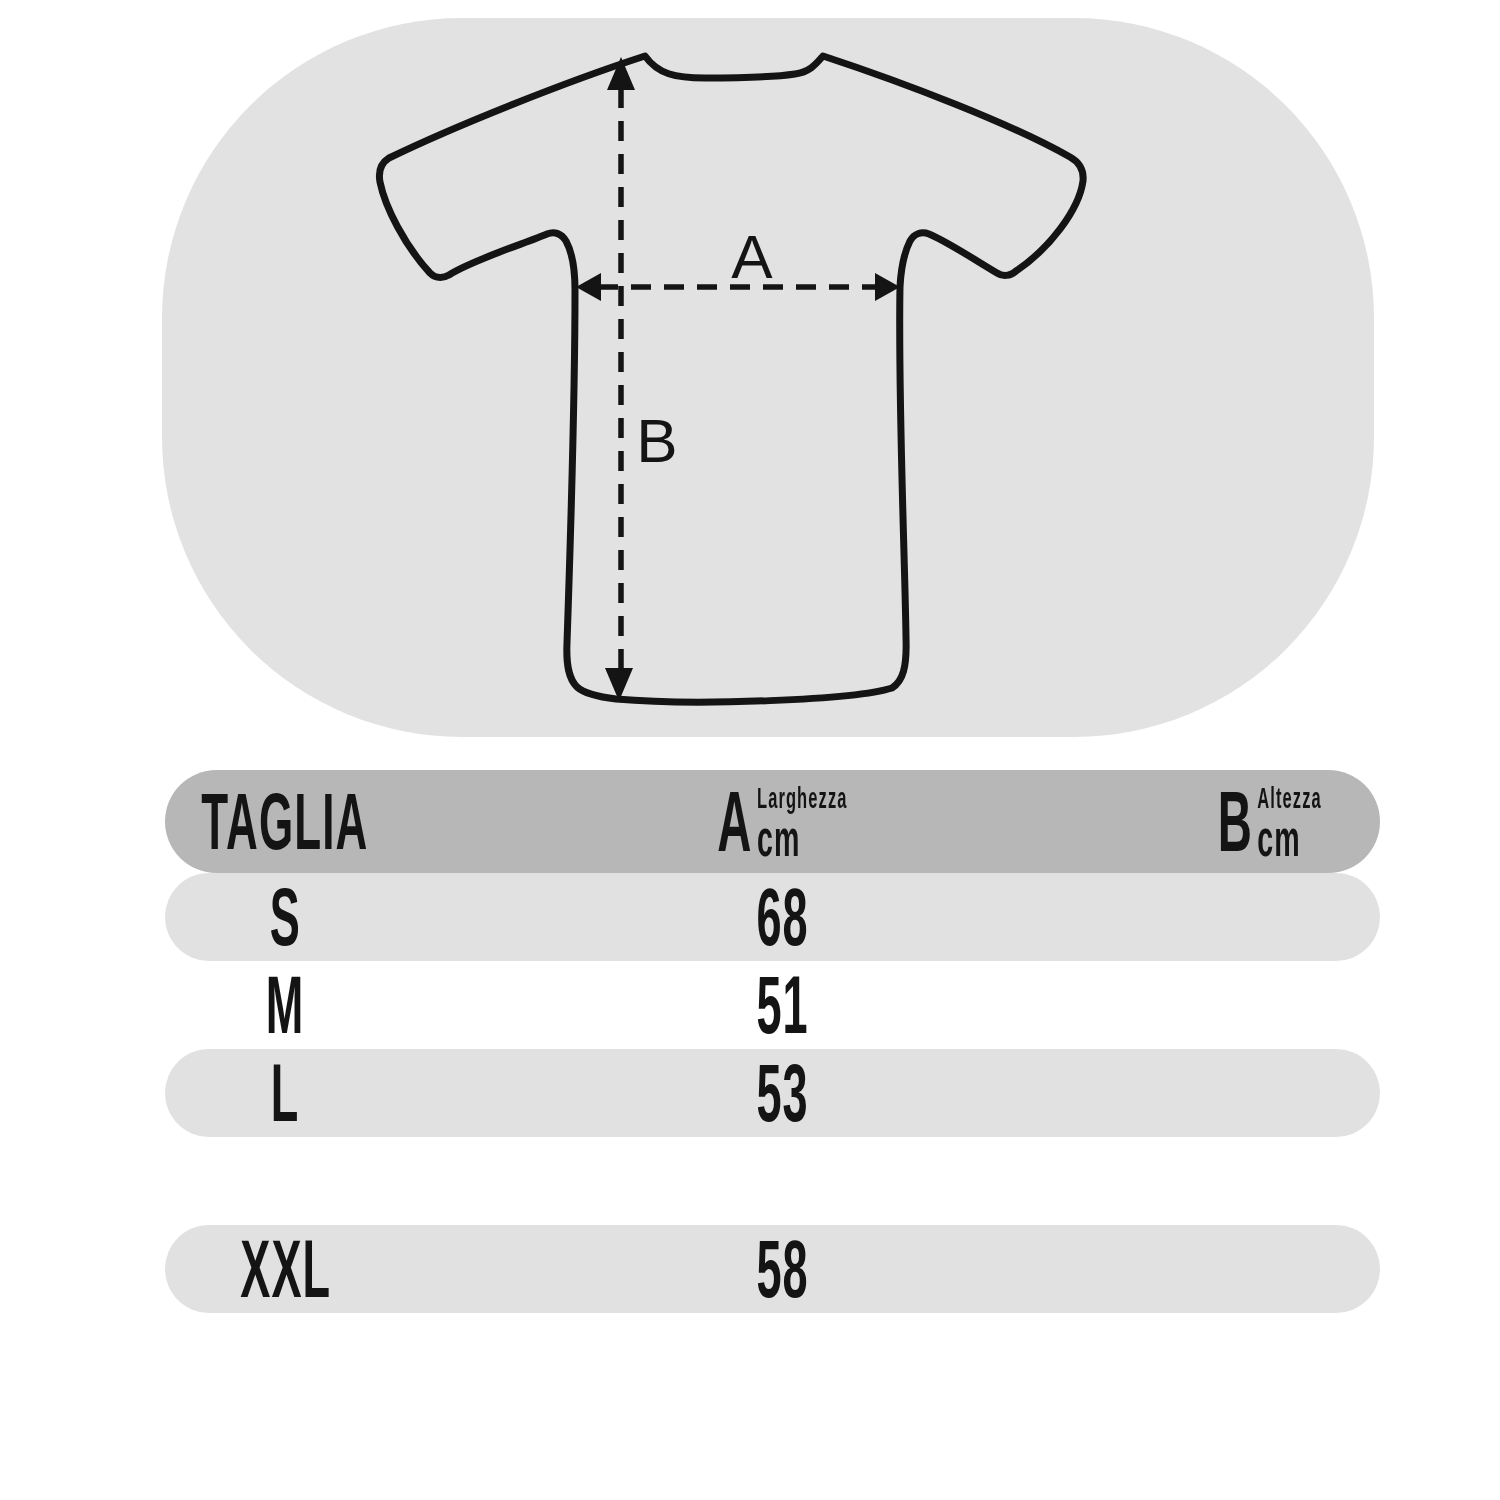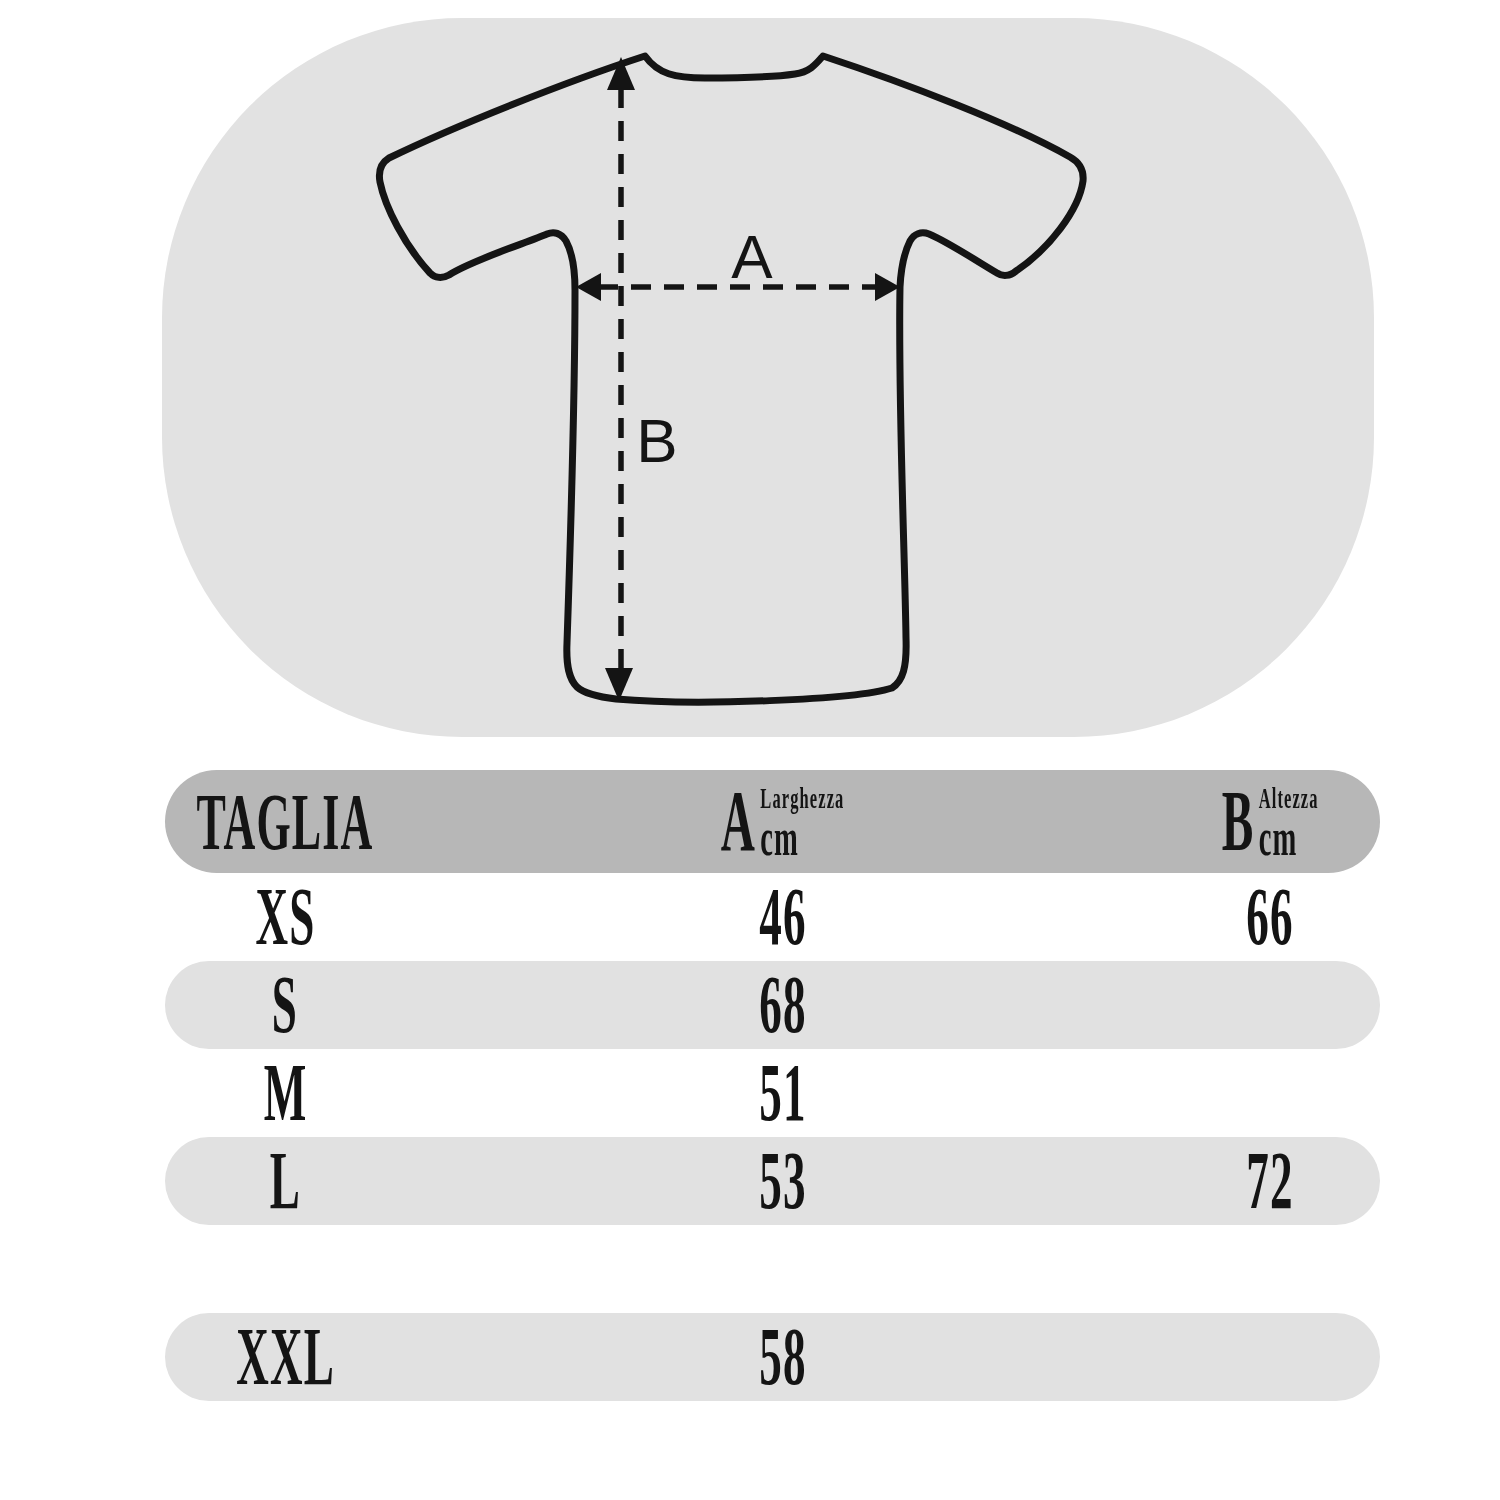--- a/index.html
+++ b/index.html
@@ -15,21 +15,21 @@
 
   .page{position:relative;width:1500px;height:1500px;}
 
   
   .diagram{position:absolute;left:0;top:0;width:1500px;height:750px;}
   .diagram svg{display:block;}
   .diagram-label{font-family:"Liberation Sans","DejaVu Sans",sans-serif;font-size:62px;fill:var(--ink);}
 
   
   .size-table{position:absolute;left:165px;top:770px;width:1215px;}
-  .trow{display:grid;grid-template-columns:19.8% 62.1% 18.1%;align-items:center;font-family:Liberation Serif, serif;}
+  .trow{display:grid;grid-template-columns:19.8% 62.1% 18.1%;align-items:center;}
   .trow .cell{display:flex;justify-content:center;align-items:center;line-height:1;}
 
   .thead{height:103px;background:var(--header-bg);border-radius:52px;}
   .trow.body-row{height:88px;}
   .trow.body-row.shaded{background:var(--row-bg);border-radius:44px;}
 
   
   .cond{display:inline-block;transform:scaleX(0.55);transform-origin:center;
     white-space:nowrap;font-weight:bold;letter-spacing:2px;}
   .size-label{font-size:80px;}
@@ -109,31 +109,20 @@
           <span class="meas-letter">B</span>
           <span class="meas-stack">
             <span class="meas-sup">Altezza</span>
             <span class="meas-unit">cm</span>
           </span>
         </span>
       </div>
     </div>
 
     <div id="table-body">
-  <div class="trow body-row">
-    <div class="cell">
-      <span class="cond row-size">XS</span>
-    </div>
-    <div class="cell">
-      <span class="cond cell-num">46</span>
-    </div>
-    <div class="cell">
-      <span class="cond cell-num">66</span>
-    </div>
-  </div>
 
   <div class="trow body-row shaded">
     <div class="cell">
       <span class="cond row-size">S</span>
     </div>
     <div class="cell">
       <span class="cond cell-num">68</span>
     </div>
   </div>
 
@@ -146,23 +135,20 @@
     </div>
   </div>
 
   <div class="trow body-row shaded">
     <div class="cell">
       <span class="cond row-size">L</span>
     </div>
     <div class="cell">
       <span class="cond cell-num">53</span>
     </div>
-    <div class="cell">
-      <span class="cond cell-num">72</span>
-    </div>
   </div>
 
   <div class="trow body-row">
   </div>
 
   <div class="trow body-row shaded">
     <div class="cell">
       <span class="cond row-size">XXL</span>
     </div>
     <div class="cell">

